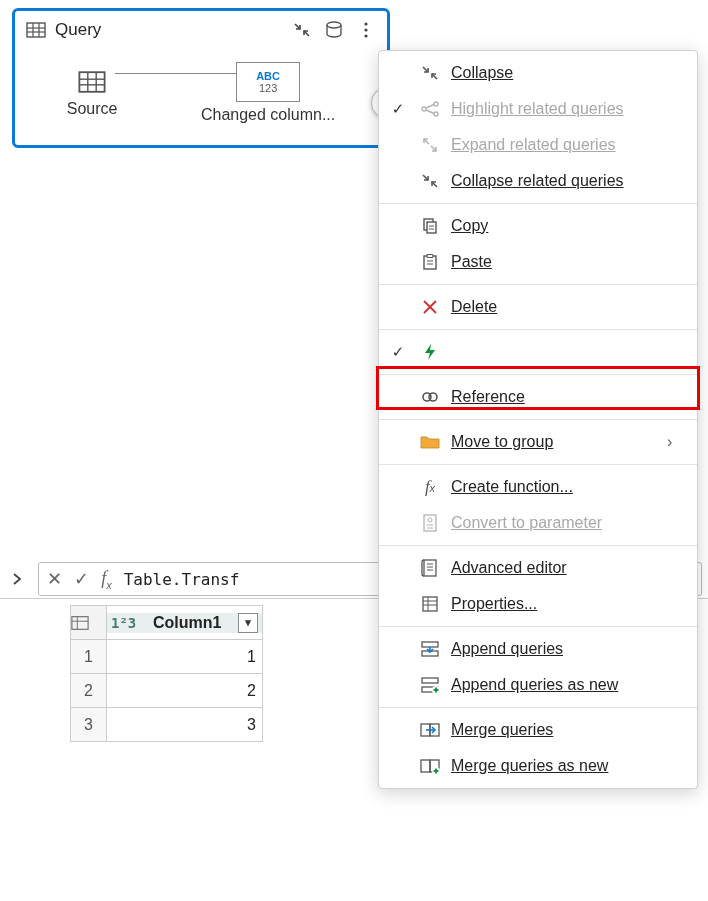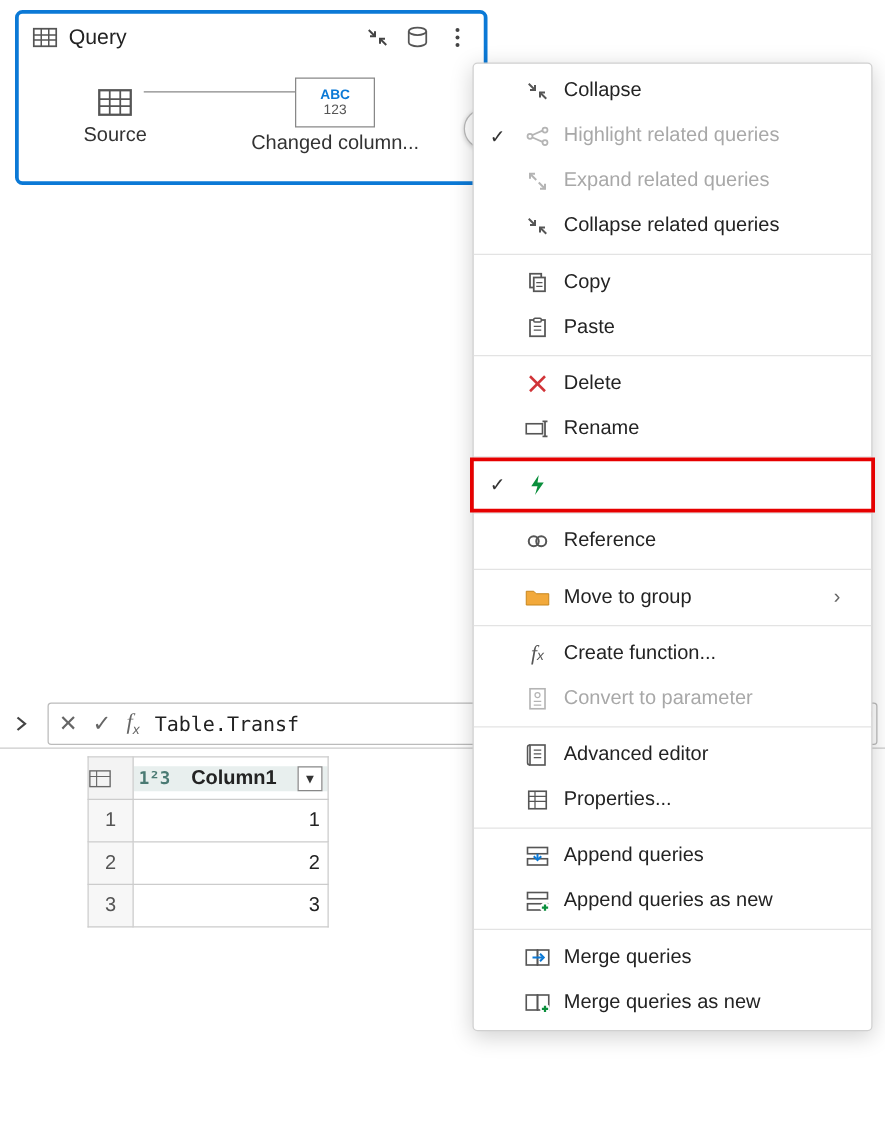--- a/index.html
+++ b/index.html
@@ -34,21 +34,21 @@
     position: absolute; left: 378px; top: 50px;
     width: 320px; background: #fff;
     border: 1px solid #d0d0d0; border-radius: 4px;
     box-shadow: 0 4px 18px rgba(0,0,0,0.18);
     padding: 4px 0; z-index: 50;
   }
   .ctx-item { display: flex; align-items: center; height: 36px; padding: 0 14px 0 8px; gap: 10px; cursor: pointer; font-size: 16px; }
   .ctx-item.disabled { color: #a8a8a8; cursor: default; }
   .ctx-item .chk { width: 22px; display: flex; justify-content: center; color: #333; font-size: 15px; }
   .ctx-item .ico { width: 22px; height: 22px; display: flex; align-items: center; justify-content: center; }
-  .ctx-item .lbl { flex: 1; white-space: nowrap; }
+  .ctx-item .lbl { flex: 1; white-space: nowrap; text-decoration: underline; }
   .ctx-item .sub { width: 16px; color: #666; font-size: 16px; }
   .ctx-sep { height: 1px; background: #e3e3e3; margin: 4px 0; }
   .highlight-box {
     position: absolute; left: 378px; top: 380px;
     width: 322px; height: 46px;
     border: 3px solid #e60000; pointer-events: none; z-index: 60;
   }
 
   
   .fbar-area { position: absolute; left: 0; top: 560px; width: 708px; }
@@ -210,32 +210,20 @@
     <div class="ctx-sep"></div>
     <div class="ctx-item">
       <span class="chk"></span>
       <span class="ico">
         <svg width="18" height="18" viewBox="0 0 18 18">
           <line x1="3" y1="3" x2="15" y2="15" stroke="#d13438" stroke-width="2"></line>
           <line x1="15" y1="3" x2="3" y2="15" stroke="#d13438" stroke-width="2"></line>
         </svg>
       </span>
       <span class="lbl">Delete</span>
-    </div>
-    <div class="ctx-item">
-      <span class="chk"></span>
-      <span class="ico">
-        <svg width="20" height="18" viewBox="0 0 20 18">
-          <rect x="1" y="5" width="13" height="8" fill="none" stroke="#565656" stroke-width="1.3"></rect>
-          <line x1="16" y1="3" x2="16" y2="15" stroke="#565656" stroke-width="1.4"></line>
-          <line x1="14" y1="3" x2="18" y2="3" stroke="#565656" stroke-width="1.4"></line>
-          <line x1="14" y1="15" x2="18" y2="15" stroke="#565656" stroke-width="1.4"></line>
-        </svg>
-      </span>
-      <span class="lbl">Rename</span>
     </div>
     <div class="ctx-sep"></div>
     <div class="ctx-item">
       <span class="chk">✓</span>
       <span class="ico">
         <svg width="16" height="18" viewBox="0 0 16 18">
           <path d="M9 1 L3 10 L8 10 L6 17 L13 7 L8 7 Z" fill="#0a8f3c"></path>
         </svg>
       </span>
     </div>

